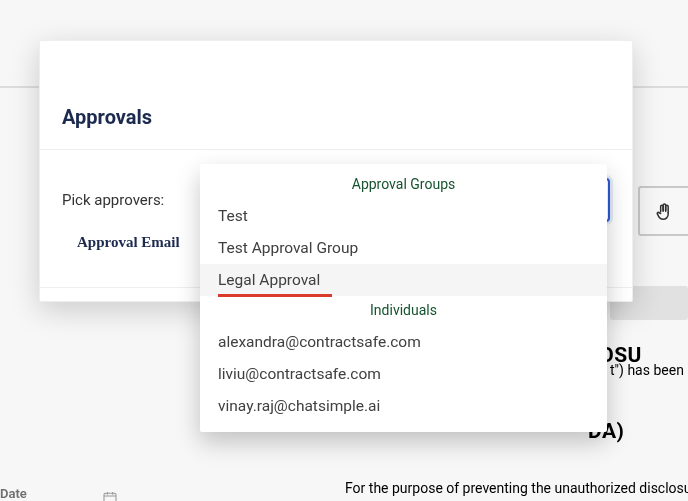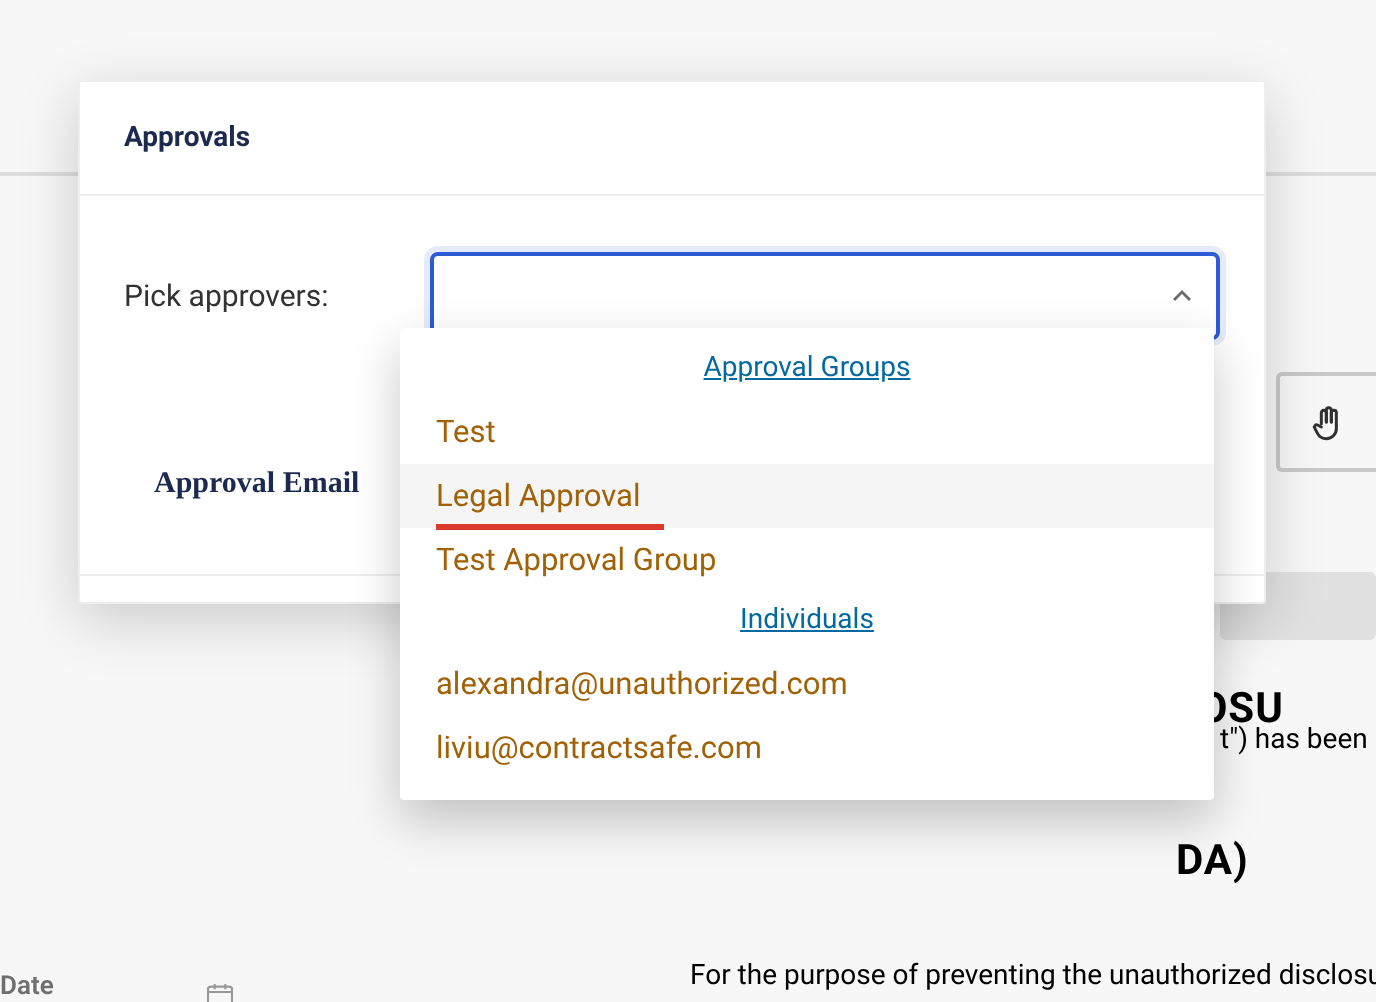--- a/index.html
+++ b/index.html
@@ -111,23 +111,24 @@
     background: #fff;
     border: 1px solid #eee;
     box-shadow: 0 8px 30px rgba(0,0,0,0.18);
     border-radius: 2px;
   }
   .modal-header {
     padding: 20px 22px;
     border-bottom: 1px solid #eee;
   }
   .modal-title {
-    font-size: 14px;
+    font-size: 20px;
     font-weight: 700;
     color: #1b2a4e;
+    margin-top: 44px;
   }
   .modal-body {
     padding: 28px 22px 46px 22px;
     position: relative;
   }
   .row {
     display: flex;
     align-items: center;
     gap: 28px;
   }
@@ -178,28 +179,27 @@
     top: 164px;
     width: 407px;
     background: #fff;
     box-shadow: 0 10px 25px rgba(0,0,0,0.22);
     border-radius: 2px;
     padding: 6px 0 10px 0;
     z-index: 50;
   }
   .lb-section {
     font-size: 14px;
-    color: #0369a1;
+    color: #14532d;
     text-align: center;
     padding: 6px 0 8px 0;
-    text-decoration: underline;
   }
   .lb-item {
     font-size: 15.5px;
-    color: #a16207;
+    color: #404040;
     padding: 7px 18px;
     cursor: pointer;
     position: relative;
   }
   .lb-item.hover {
     background: #f5f5f5;
   }
   .underline-accent {
     position: absolute;
     left: 18px;
@@ -265,23 +265,24 @@
       </div>
     </div>
     <div class="email-label">Approval Email</div>
     <div class="modal-bottom-border"></div>
   </div>
 
   <div class="listbox">
     <div class="lb-section">Approval Groups</div>
     <div id="groups-container">
         <div class="lb-item">Test</div>
+        <div class="lb-item">Test Approval Group</div>
         <div class="lb-item hover">Legal Approval<div class="underline-accent"></div></div>
-        <div class="lb-item">Test Approval Group</div>
       </div>
     <div class="lb-section">Individuals</div>
     <div id="individuals-container">
-        <div class="lb-item">alexandra@unauthorized.com</div>
+        <div class="lb-item">alexandra@contractsafe.com</div>
         <div class="lb-item">liviu@contractsafe.com</div>
+        <div class="lb-item">vinay.raj@chatsimple.ai</div>
       </div>
   </div>
 
 </div>
 
 </body></html>

